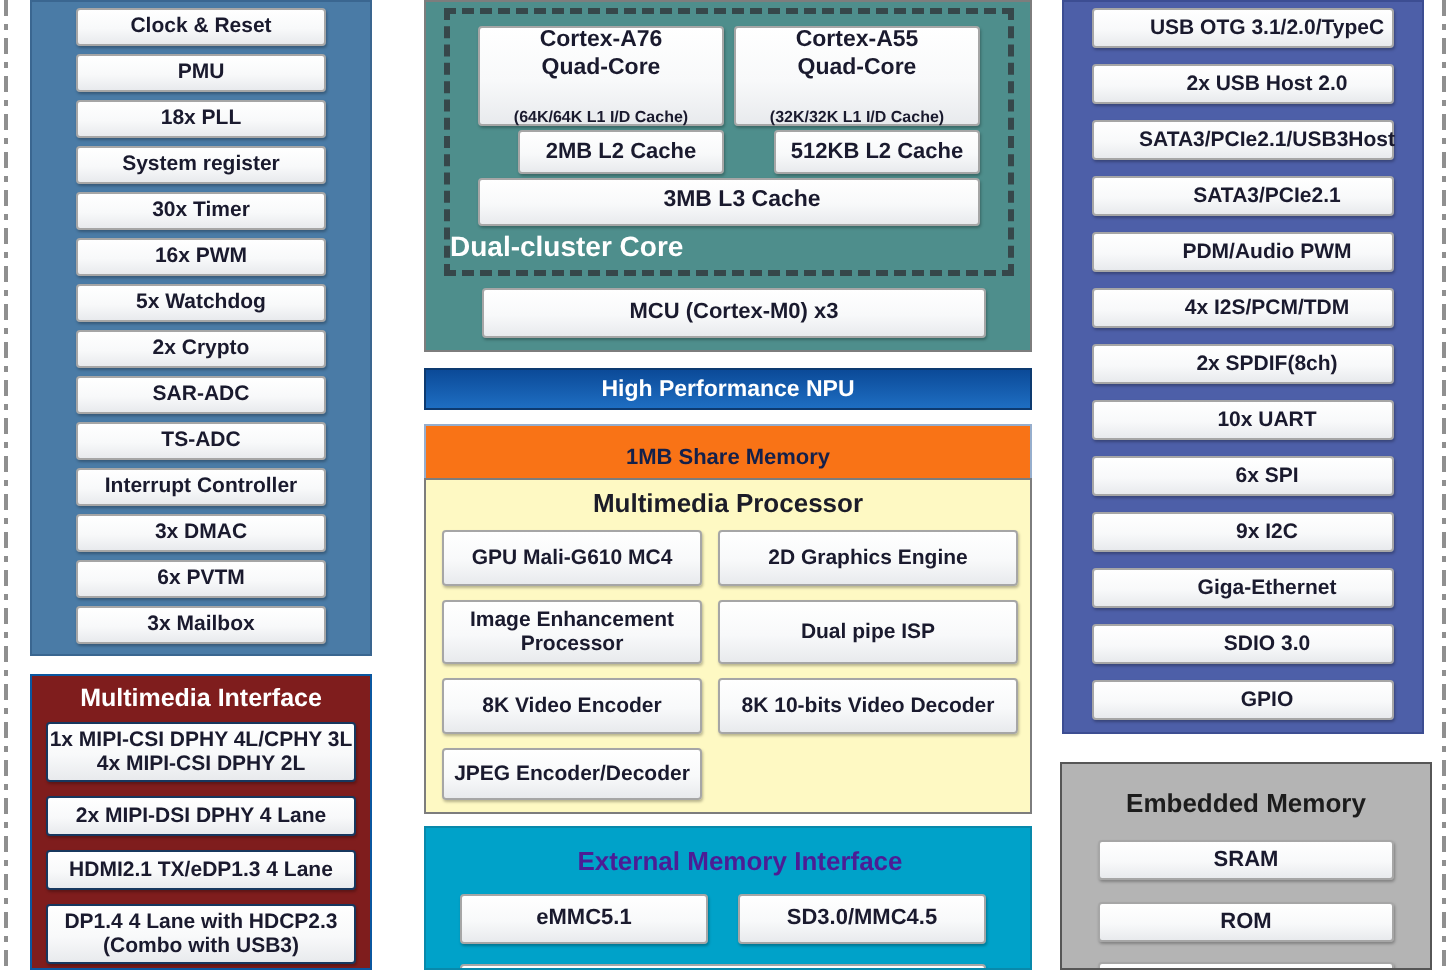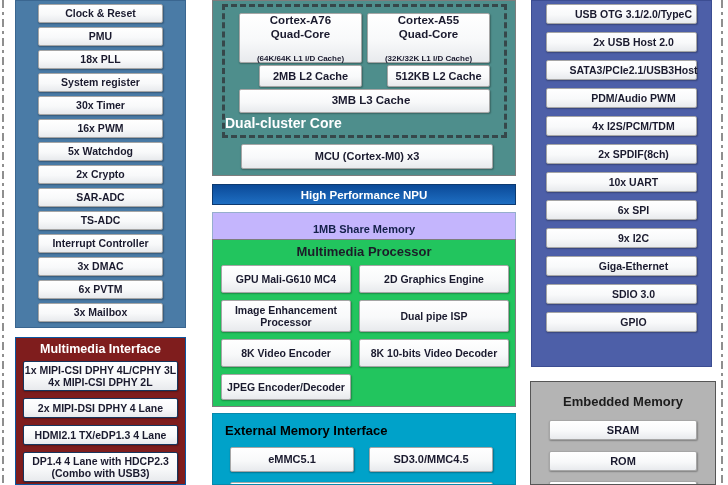--- a/index.html
+++ b/index.html
@@ -74,43 +74,43 @@
 
   
   .npu-bar {
     position:absolute; left:212px; top:184px; width:304px; height:21px;
     background:linear-gradient(180deg,#0b4a98,#1e6ec2); border:1px solid #0d3a70;
     box-sizing:border-box; color:#fff; font-size:11.5px;
     display:flex; align-items:center; justify-content:center;
   }
   .share-bar {
     position:absolute; left:212px; top:212px; width:304px; height:34px;
-    background:#c4b5fd; border:1px solid #96aecd; box-sizing:border-box;
+    background:#f97316; border:1px solid #96aecd; box-sizing:border-box;
     color:#14204a; font-size:11px;
     display:flex; align-items:center; justify-content:center;
   }
 
   
   .panel-mmp {
     position:absolute; left:212px; top:239px; width:304px; height:168px;
-    background:#22c55e; border:1px solid #7d7d7d; box-sizing:border-box;
+    background:#fef9c3; border:1px solid #7d7d7d; box-sizing:border-box;
   }
   .panel-mmp .title { text-align:center; padding-top:4px; font-size:13px; color:#1c1c28; }
   .mmp-grid {
     position:absolute; left:8px; top:25px; width:288px;
     display:grid; grid-template-columns:130px 1fr;
     grid-template-rows:28px 32px 28px 26px; gap:7px 8px;
   }
 
   
   .panel-emi {
     position:absolute; left:212px; top:413px; width:304px; height:72px;
     background:#00a2c9; border:1px solid #0889ab; box-sizing:border-box; overflow:hidden;
   }
-  .panel-emi .title { text-align:left; padding-top:9px; font-size:13px; color:#000000;margin-left:12px; }
+  .panel-emi .title { text-align:center; padding-top:9px; font-size:13px; color:#4c1d95;margin-left:12px; }
   .emi-row { position:absolute; left:17px; top:33px; display:flex; gap:15px; }
   .emi-row .wbox { width:124px; height:25px; font-size:11px; }
   .emi-partial { position:absolute; left:17px; top:68px; width:263px; height:12px; }
 
   
   .panel-conn {
     position:absolute; left:531px; top:0; width:181px; height:367px;
     background:#4d5fa8; border:1px solid #3c4d92; box-sizing:border-box;
     display:flex; flex-direction:column; gap:8px; padding:3px 14px 0;
   }
@@ -216,20 +216,21 @@
       <div class="wbox">eMMC5.1</div>
       <div class="wbox">SD3.0/MMC4.5</div>
     </div>
     <div class="wbox emi-partial"></div>
   </section>
 
   <section class="panel-conn">
     <div class="wbox">USB OTG 3.1/2.0/TypeC</div>
     <div class="wbox">2x USB Host 2.0</div>
     <div class="wbox">SATA3/PCIe2.1/USB3Host</div>
+    <div class="wbox">SATA3/PCIe2.1</div>
     <div class="wbox">PDM/Audio PWM</div>
     <div class="wbox">4x I2S/PCM/TDM</div>
     <div class="wbox">2x SPDIF(8ch)</div>
     <div class="wbox">10x UART</div>
     <div class="wbox">6x SPI</div>
     <div class="wbox">9x I2C</div>
     <div class="wbox">Giga-Ethernet</div>
     <div class="wbox">SDIO 3.0</div>
     <div class="wbox">GPIO</div>
   </section>

